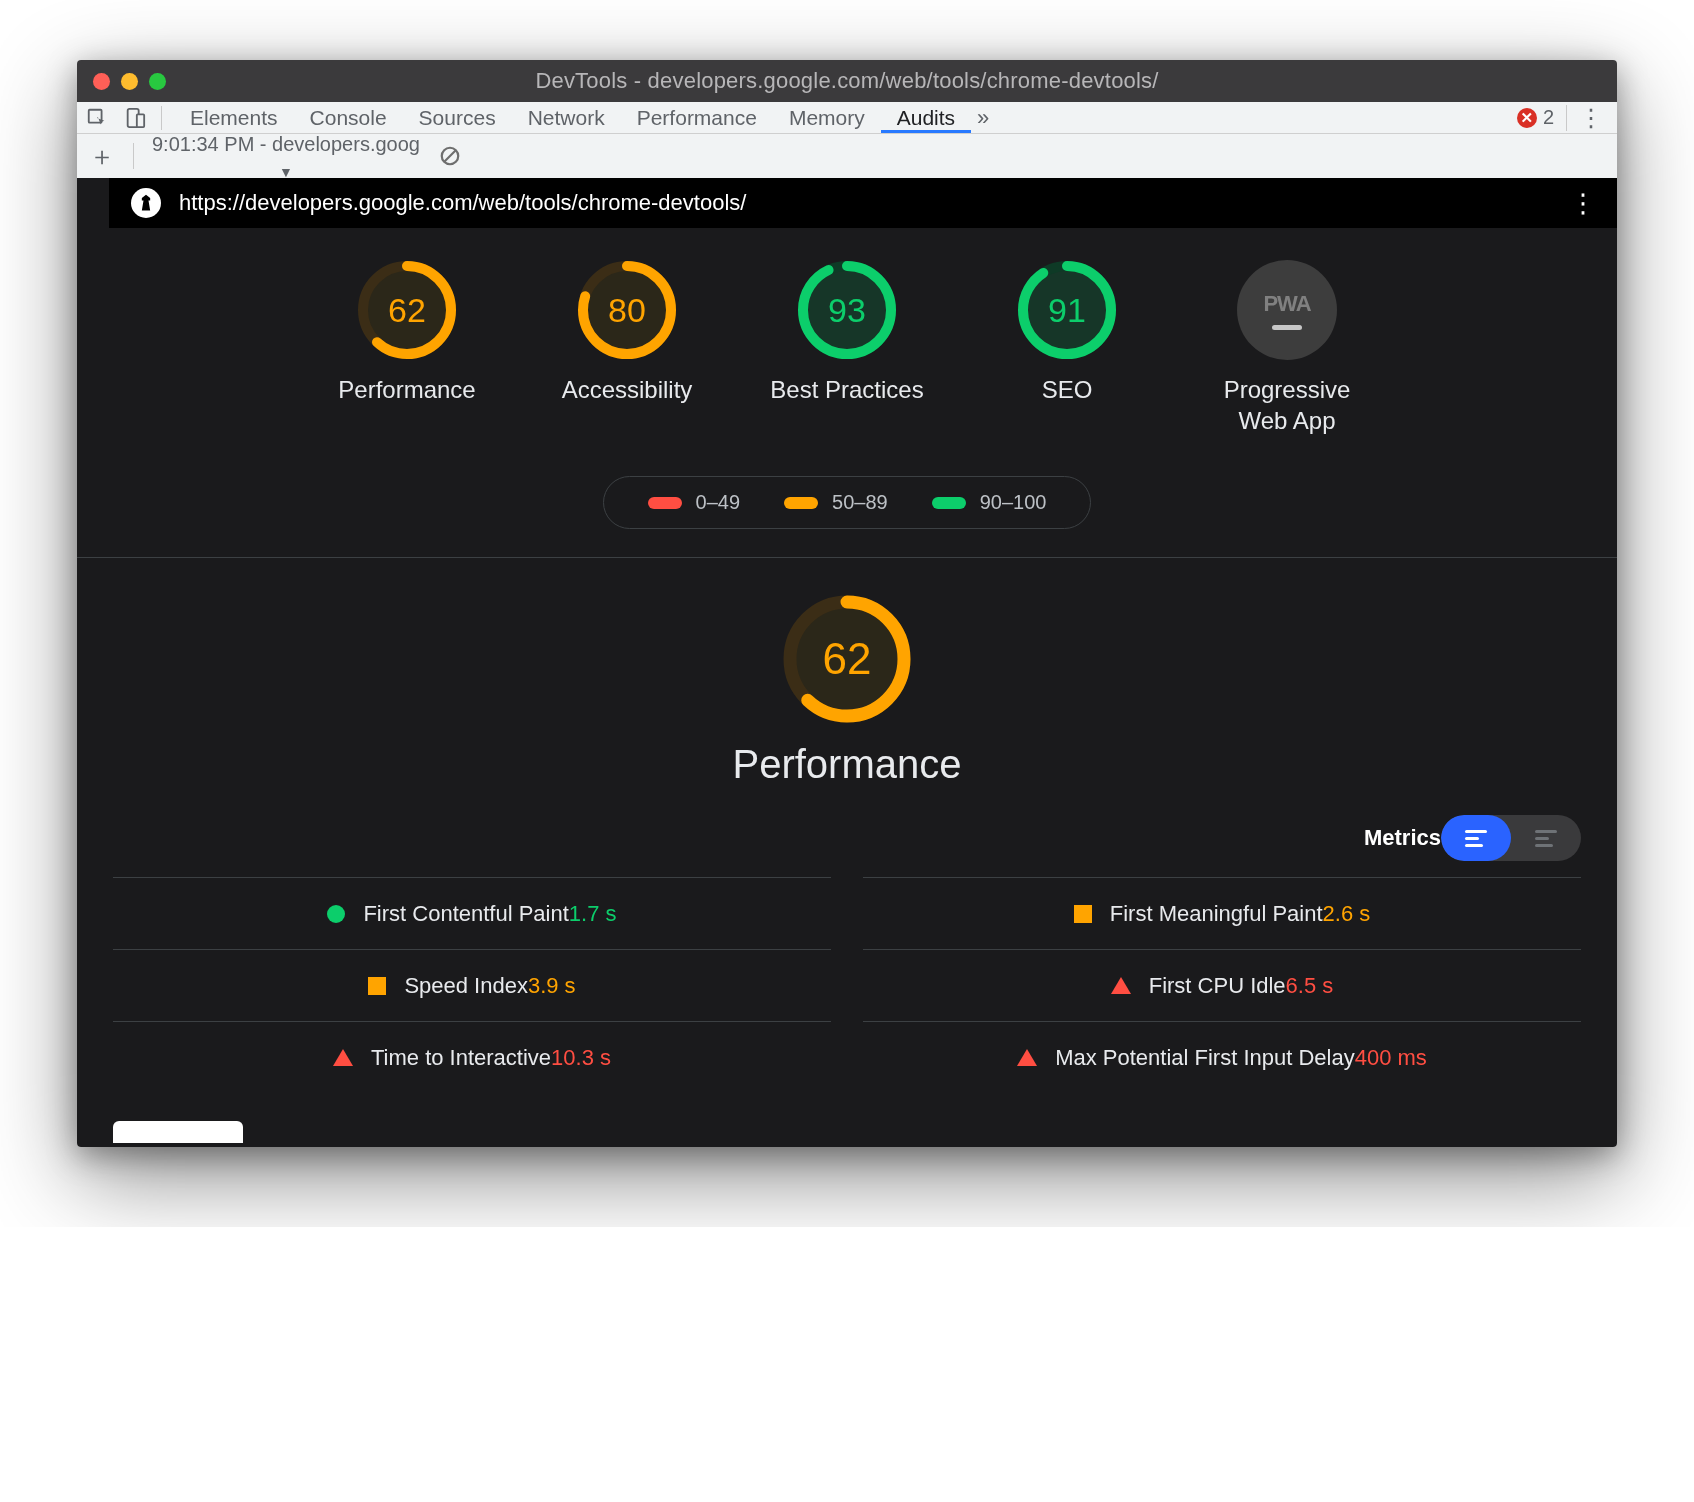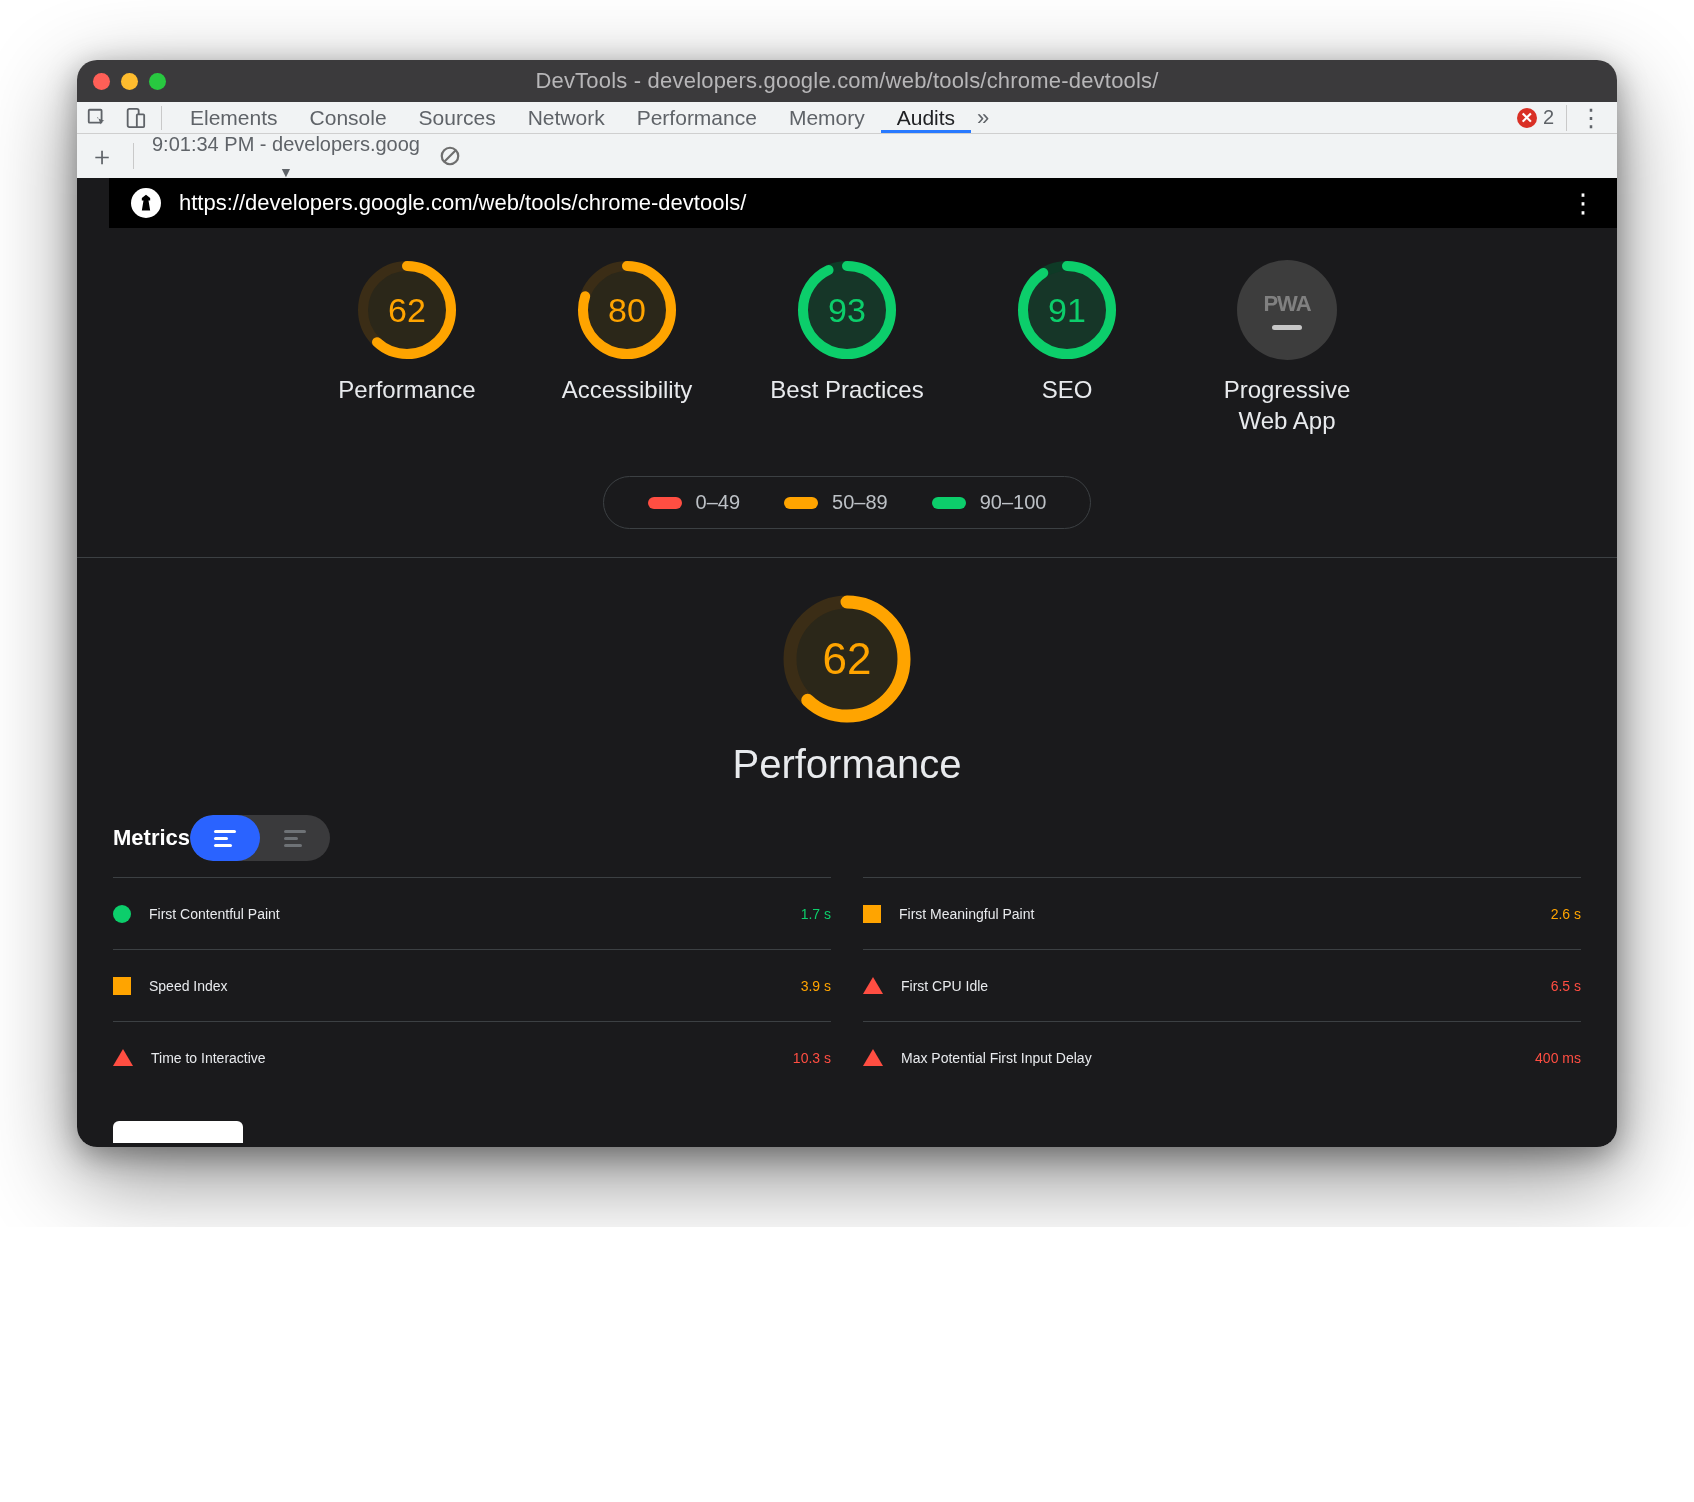--- a/index.html
+++ b/index.html
@@ -14,21 +14,21 @@
     --green:#0cce6b;
     --red:#ff4e42;
     --blue-chrome:#1a73e8;
     --tab-bg:#dee1e6;
     --tab-active-blue:#2879ff;
     --toolbar-grey:#6e6e6e;
   }
   *{box-sizing:border-box;font-family:-apple-system,BlinkMacSystemFont,"Helvetica Neue",Arial,sans-serif;}
   body{margin:0;background:#fff;display:flex;justify-content:center;align-items:flex-start;padding:60px 40px 80px;}
   
-  .window{width:1540px;border-radius:20px;overflow:hidden;box-shadow:0 30px 90px rgba(0,0,0,.45),0 8px 30px rgba(0,0,0,.35);background:#fff;}
+  .window{width:1540px;border-radius:4px;overflow:hidden;box-shadow:0 30px 90px rgba(0,0,0,.45),0 8px 30px rgba(0,0,0,.35);background:#fff;}
   .titlebar{height:42px;background:#3b3a3c;display:flex;align-items:center;padding:0 16px;position:relative;}
   .traffic{display:flex;gap:11px;position:absolute;left:16px;}
   .traffic span{width:17px;height:17px;border-radius:50%;}
   .tl-red{background:#ff5f57;}
   .tl-yellow{background:#febc2e;}
   .tl-green{background:#28c840;}
   .titlebar-title{flex:1;text-align:center;color:#b7b6b8;font-size:22px;letter-spacing:.2px;}
   
   .tabs{height:32px;background:#f1f3f4;display:flex;align-items:center;padding:0 8px;border-bottom:1px solid #cfcfcf;font-size:21px;color:#5f6368;}
   .tabs .left-icons{display:flex;align-items:center;gap:14px;padding-right:14px;border-right:1px solid #c9c9c9;margin-right:12px;}
@@ -72,29 +72,29 @@
   .sw-orange{background:var(--orange);}
   .sw-green{background:var(--green);}
   
   .divider{height:1px;background:var(--border);}
   .perf-head{display:flex;flex-direction:column;align-items:center;padding:36px 0 20px;gap:18px;}
   .perf-head .gauge{width:130px;height:130px;}
   .perf-head .gauge .num{font-size:44px;}
   .perf-title{font-size:40px;color:var(--text-light);font-weight:400;}
   
   .metrics-wrap{padding:0 36px 28px;}
-  .metrics-head{display:flex;align-items:center;justify-content:flex-start;padding:8px 0 16px;}
+  .metrics-head{display:flex;align-items:center;justify-content:flex-end;padding:8px 0 16px;}
   .metrics-head h3{font-size:22px;font-weight:700;margin:0;color:#fff;}
   .toggle-group{display:flex;background:#3a3a3c;border-radius:26px;overflow:hidden;height:46px;width:140px;}
   .toggle-group .seg{flex:1;display:flex;align-items:center;justify-content:center;}
   .toggle-group .seg.active{background:#2a63ff;border-radius:26px;}
   .toggle-group .bars{display:flex;flex-direction:column;gap:4px;align-items:flex-start;}
   .toggle-group .bars span{height:3px;background:#fff;border-radius:2px;}
   .metrics-grid{display:grid;grid-template-columns:1fr 1fr;column-gap:32px;}
-  .metric-row{display:flex;align-items:center;justify-content:space-between;border-top:1px solid var(--border);height:72px;font-size:14px;}
+  .metric-row{display:flex;align-items:center;justify-content:center;border-top:1px solid var(--border);height:72px;font-size:22px;}
   .metric-row .left{display:flex;align-items:center;gap:18px;}
   .shape{width:18px;height:18px;}
   .shape.circle{border-radius:50%;background:var(--green);}
   .shape.square{background:var(--orange);}
   .shape.triangle{width:0;height:0;border-left:10px solid transparent;border-right:10px solid transparent;border-bottom:17px solid var(--red);background:none;}
   .val-green{color:var(--green);}
   .val-orange{color:var(--orange);}
   .val-red{color:var(--red);}
   
   .peek{padding:0 36px;}

